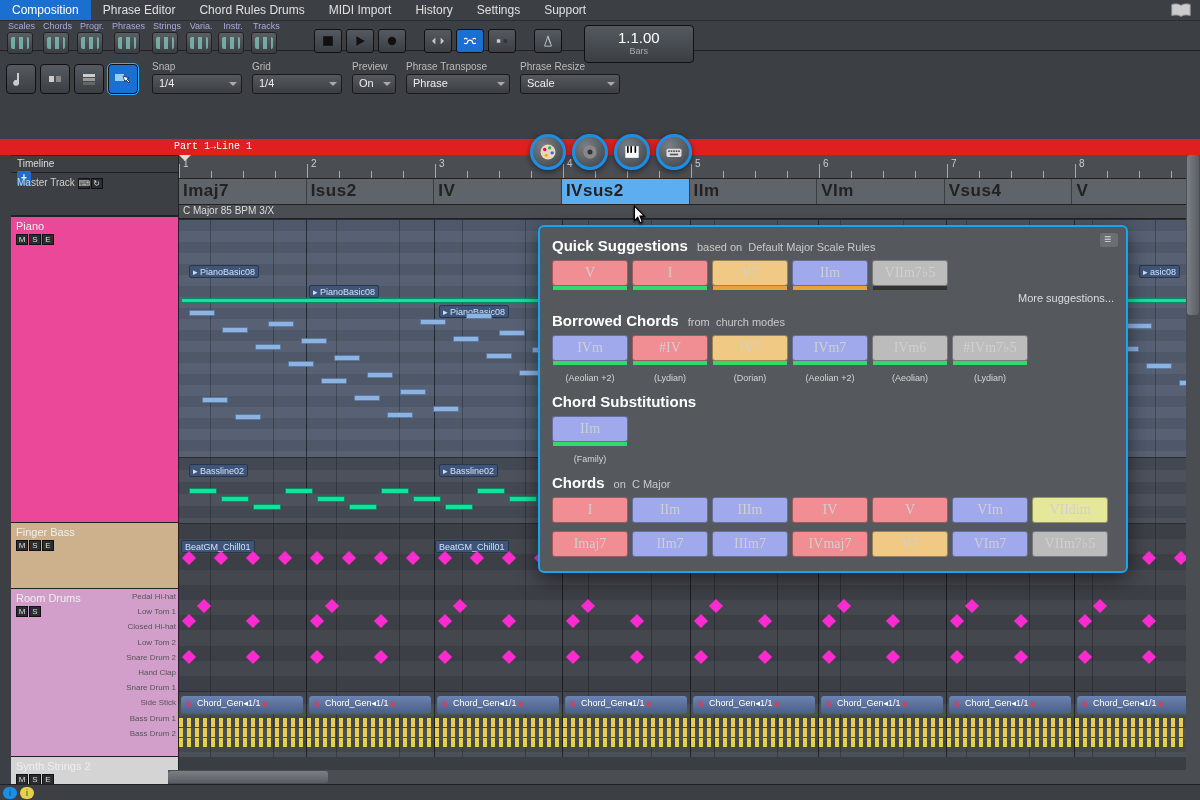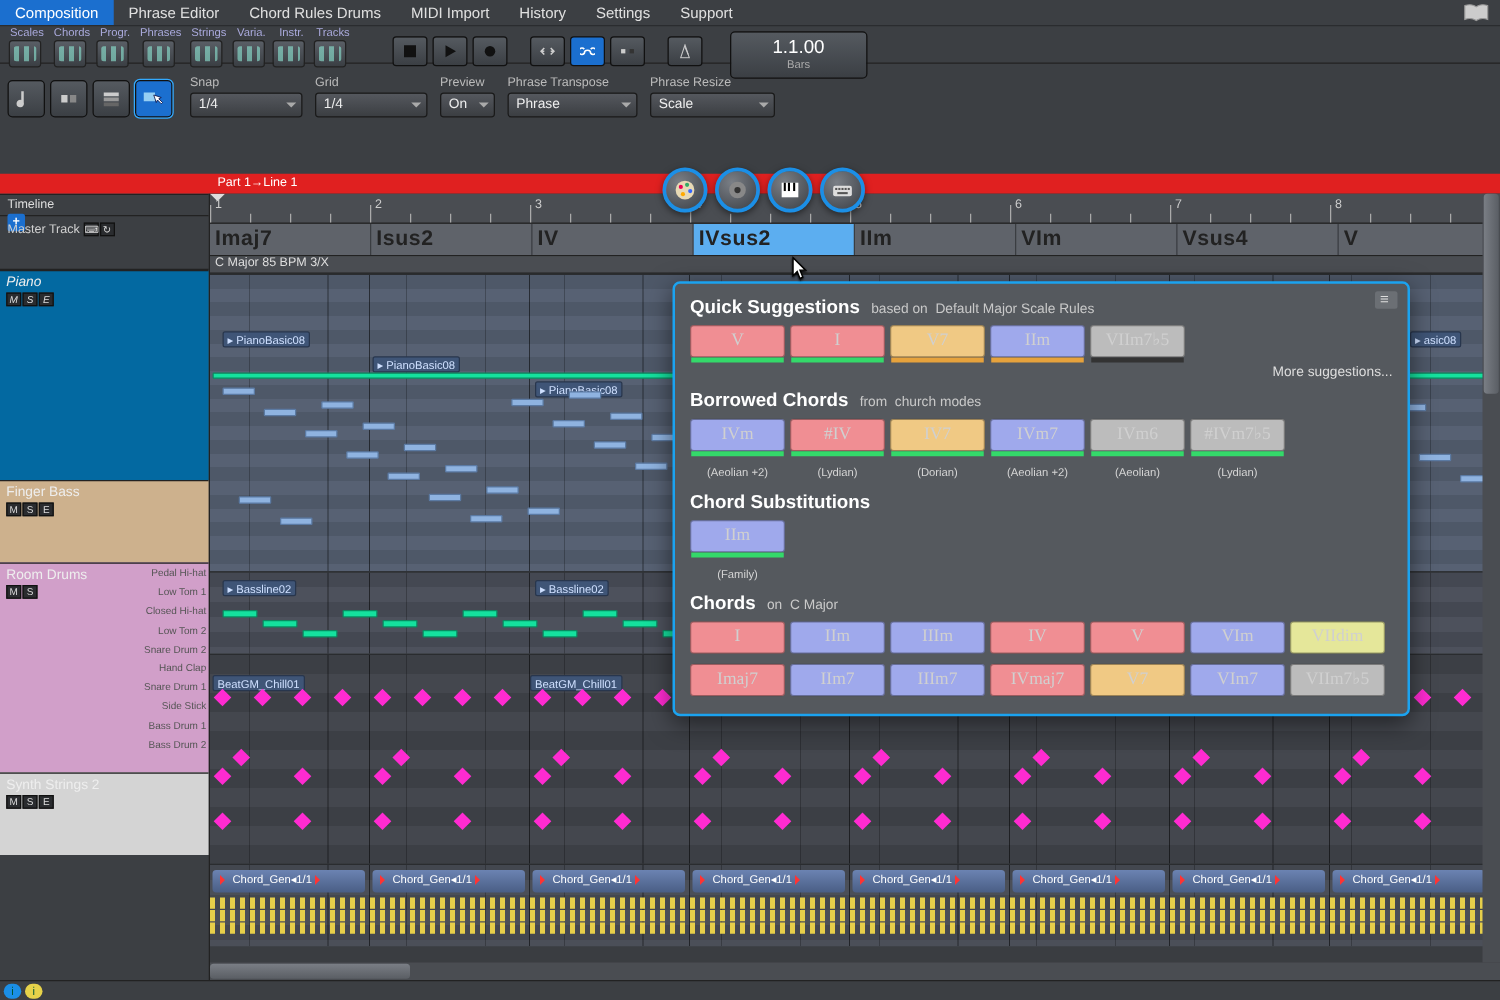--- a/index.html
+++ b/index.html
@@ -35,30 +35,30 @@
 .mode-btn.active { background:#1b6fcf; outline:1px solid #3af; }
 .dd-col { display:flex; flex-direction:column; margin-left:10px;}
 .dd-col label{ font-size:10px; color:#bbb; margin-bottom:2px;}
 .dd { height:20px; background:linear-gradient(#55585e,#3b3e42); border:1px solid #1a1a1a; border-radius:3px; padding:2px 16px 2px 6px; font-size:11px; color:#eee; position:relative; min-width:90px;}
 .dd::after{content:'';position:absolute;right:4px;top:7px;border:4px solid transparent;border-top-color:#aaa;}
 
 
 .part-strip { height:16px; background:#e02020; color:#fff; font-size:10px; padding-left:174px; line-height:16px;}
 
 
-.main { position:absolute; top:155px; left:0; right:0; bottom:16px; display:flex; }
+.main { position:absolute; top:155px; left:0; right:0; bottom:16px; display:flex;padding-left:11px; }
 .left-col { width:168px; background:#3c3f43; border-right:1px solid #222; overflow:hidden;}
 .timeline-head { height:18px; border-top:1px solid #222; border-bottom:1px solid #222; padding:2px 6px; font-size:10px; color:#ddd;}
 .timeline-add { display:inline-block; width:14px; height:14px; background:#1b6fcf; color:#fff; text-align:center; line-height:14px; border-radius:2px; font-weight:bold; margin-top:2px;}
 .master-head{ height:20px; border-bottom:1px solid #222; padding:3px 6px; font-size:10px;}
 .small-mse { display:inline-flex; gap:1px; margin-top:2px;}
 .small-mse span{ width:12px; height:11px; background:#2a2c2f; border:1px solid #111; font-size:8px; text-align:center; line-height:10px; color:#ddd;}
 .track-head { padding:3px 5px; border-top:1px solid #222; position:relative;}
 .track-head .name{ font-size:11px; color:#eee;}
-.th-piano { height:168px; background:#0369a1;font-style:italic;}
+.th-piano { height:306px; background:#ec4899;}
 .th-bass  { height:66px;  background:#cdb18d;}
 .th-drums { height:168px;  background:#d19fc9; font-size:8px;}
 .th-synth { height:66px;  background:#d4d4d4;}
 .drum-lanes { position:absolute; right:2px; top:0; text-align:right; font-size:8px; color:#555; line-height:15.2px;}
 
 
 .grid-col { flex:1; position:relative; overflow:hidden; background:#3a3d41;}
 .ruler { height:24px; background:#4a4d52; border-bottom:1px solid #222; position:relative; color:#ccc; font-size:10px;}
 .ruler .barnum{position:absolute; top:3px;}
 .ruler .tick{position:absolute; bottom:0; width:1px; height:7px; background:#aaa;}
@@ -315,21 +315,21 @@
         <rect x="5" y="10" width="2" height="2" fill="#555"></rect>
         <rect x="8" y="10" width="2" height="2" fill="#555"></rect>
         <rect x="11" y="10" width="2" height="2" fill="#555"></rect>
         <rect x="14" y="10" width="2" height="2" fill="#555"></rect>
         <rect x="17" y="10" width="2" height="2" fill="#555"></rect>
         <rect x="7" y="14" width="10" height="2" fill="#555"></rect>
       </svg>
     </div>
 </div>
 
-<div class="part-strip" style="position:absolute;top:139px;left:0;right:0;">Part 1→Line 1</div>
+<div class="part-strip" style="position:absolute;top:139px;left:0;right:0;font-family:Liberation Mono, monospace;">Part 1→Line 1</div>
 
 <div class="main">
 
   <div class="left-col">
     <div class="timeline-head">
       <span>Timeline</span><br>
       <span class="timeline-add">+</span>
     </div>
     <div class="master-head" style="height:43px">
       <span>Master Track</span>

